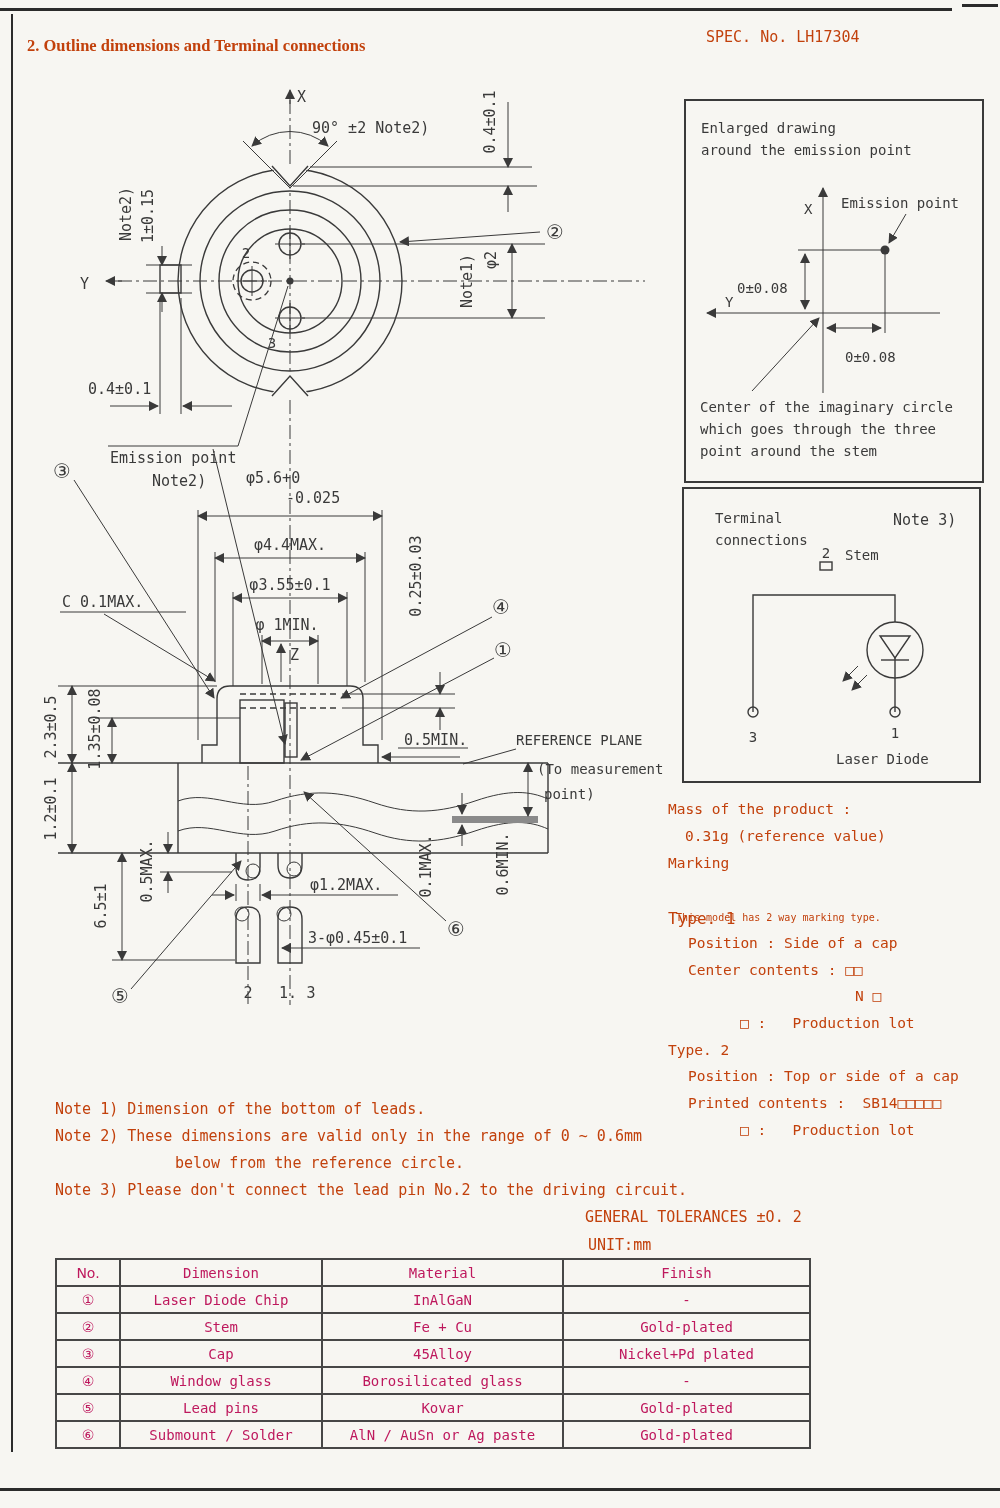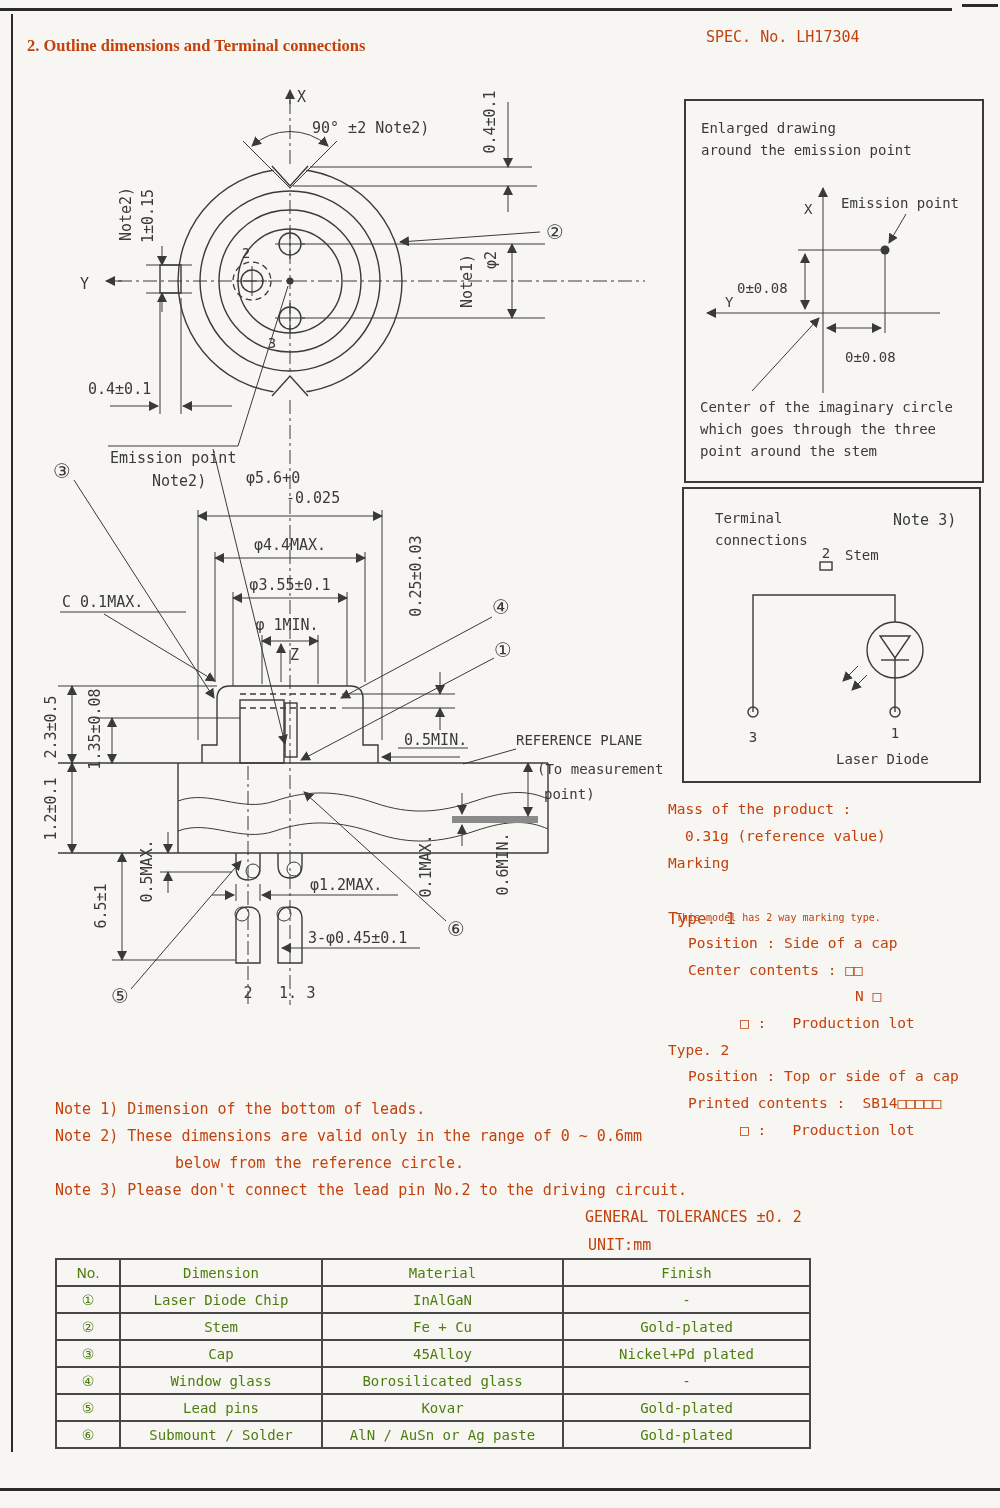--- a/index.html
+++ b/index.html
@@ -11,21 +11,21 @@
   svg text{font-family:"DejaVu Sans Mono","DejaVu Sans",monospace;fill:#3a3a3a;font-size:15px;}
   svg text.cn{font-family:"DejaVu Sans",sans-serif;font-size:20px;}
   svg text.sm{font-size:14px;}
   .ln{stroke:#3a3a3a;stroke-width:1.4;fill:none;}
   .thin{stroke:#3a3a3a;stroke-width:1;fill:none;}
   .cl{stroke:#3a3a3a;stroke-width:1;fill:none;stroke-dasharray:14 4 3 4;}
   .dsh{stroke:#3a3a3a;stroke-width:1.3;fill:none;stroke-dasharray:6 4;}
   table.spec{position:absolute;left:55px;top:1258px;width:756px;border-collapse:collapse;
              font-size:14px;}
   table.spec th,table.spec td{border:2px solid #474747;height:25px;text-align:center;
-             font-weight:normal;padding:0 4px;color:#4d7c0f;}
+             font-weight:normal;padding:0 4px;color:#be185d;}
   table.spec td.cnum,table.spec th.cnum{width:54px;font-family:"DejaVu Sans",sans-serif;}
   .border-el{position:absolute;background:#2b2b2b;}
 </style>
 </head>
 <body>
 
 <div id="page">
 
   <div class="border-el" style="left:0;top:8px;width:952px;height:3px;"></div>
   <div class="border-el" style="left:962px;top:4px;width:36px;height:3px;"></div>

